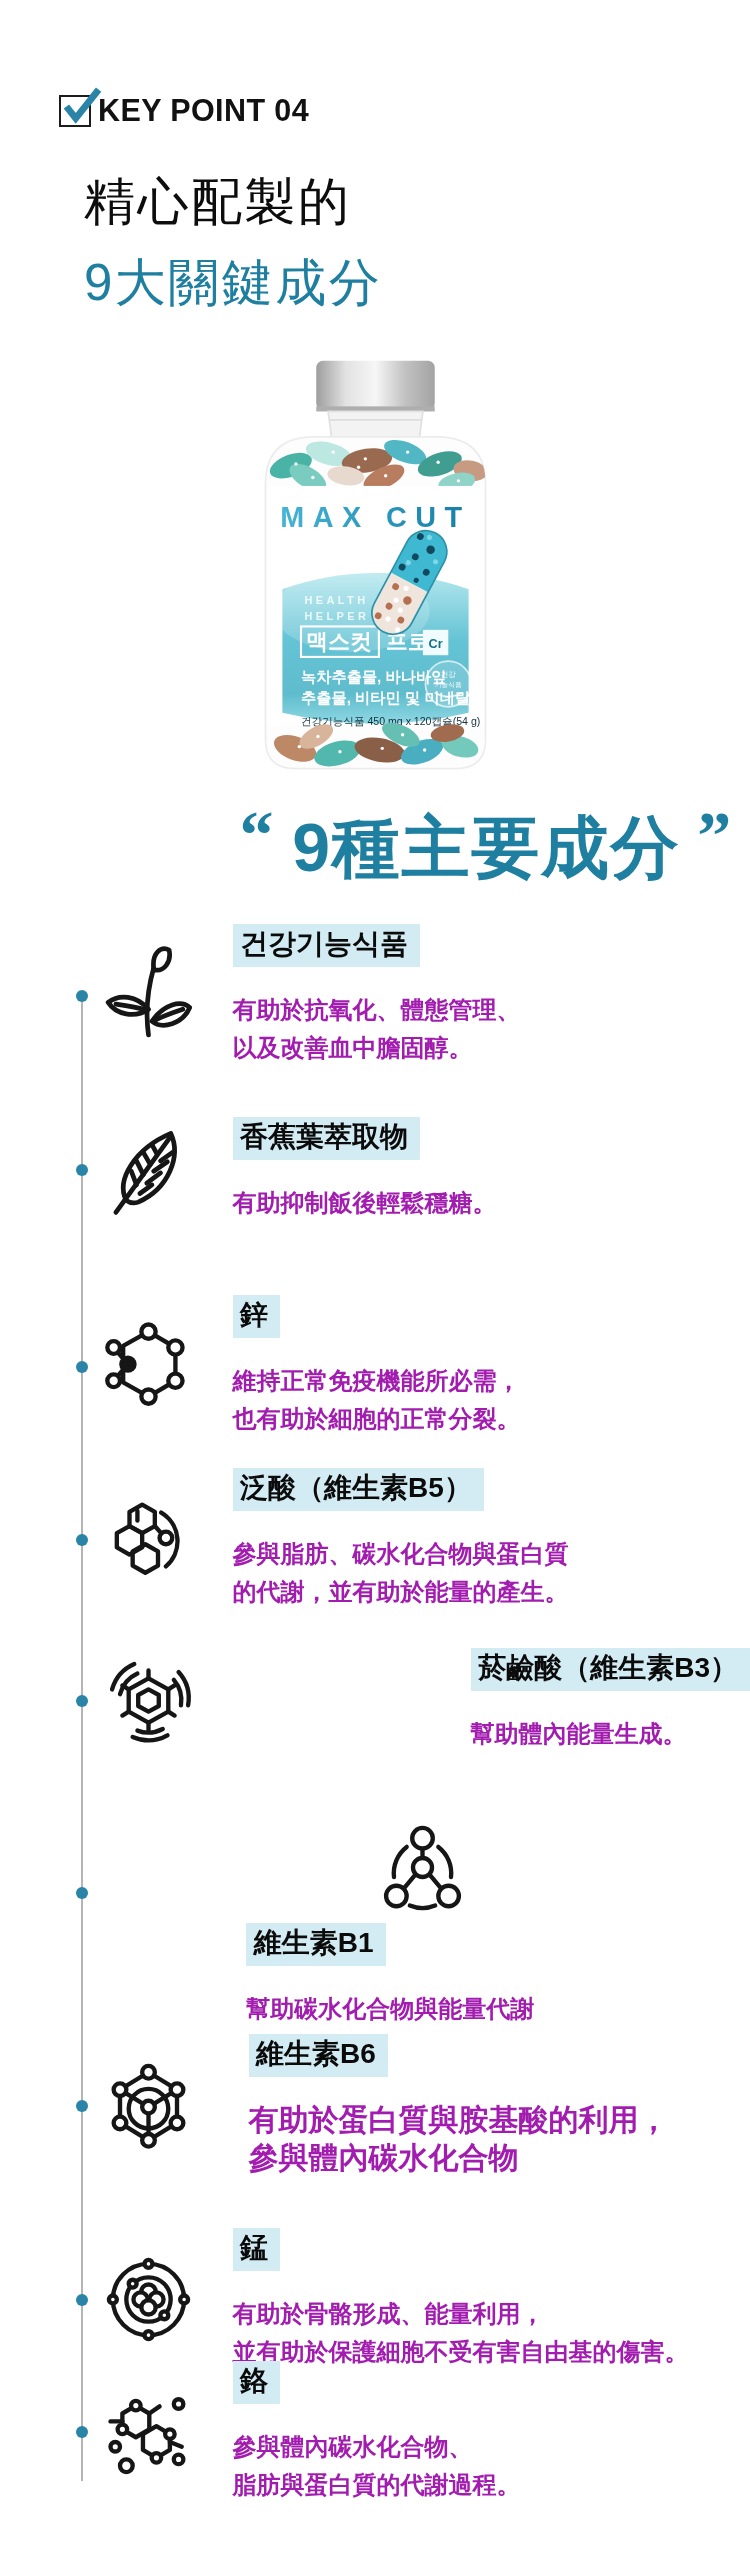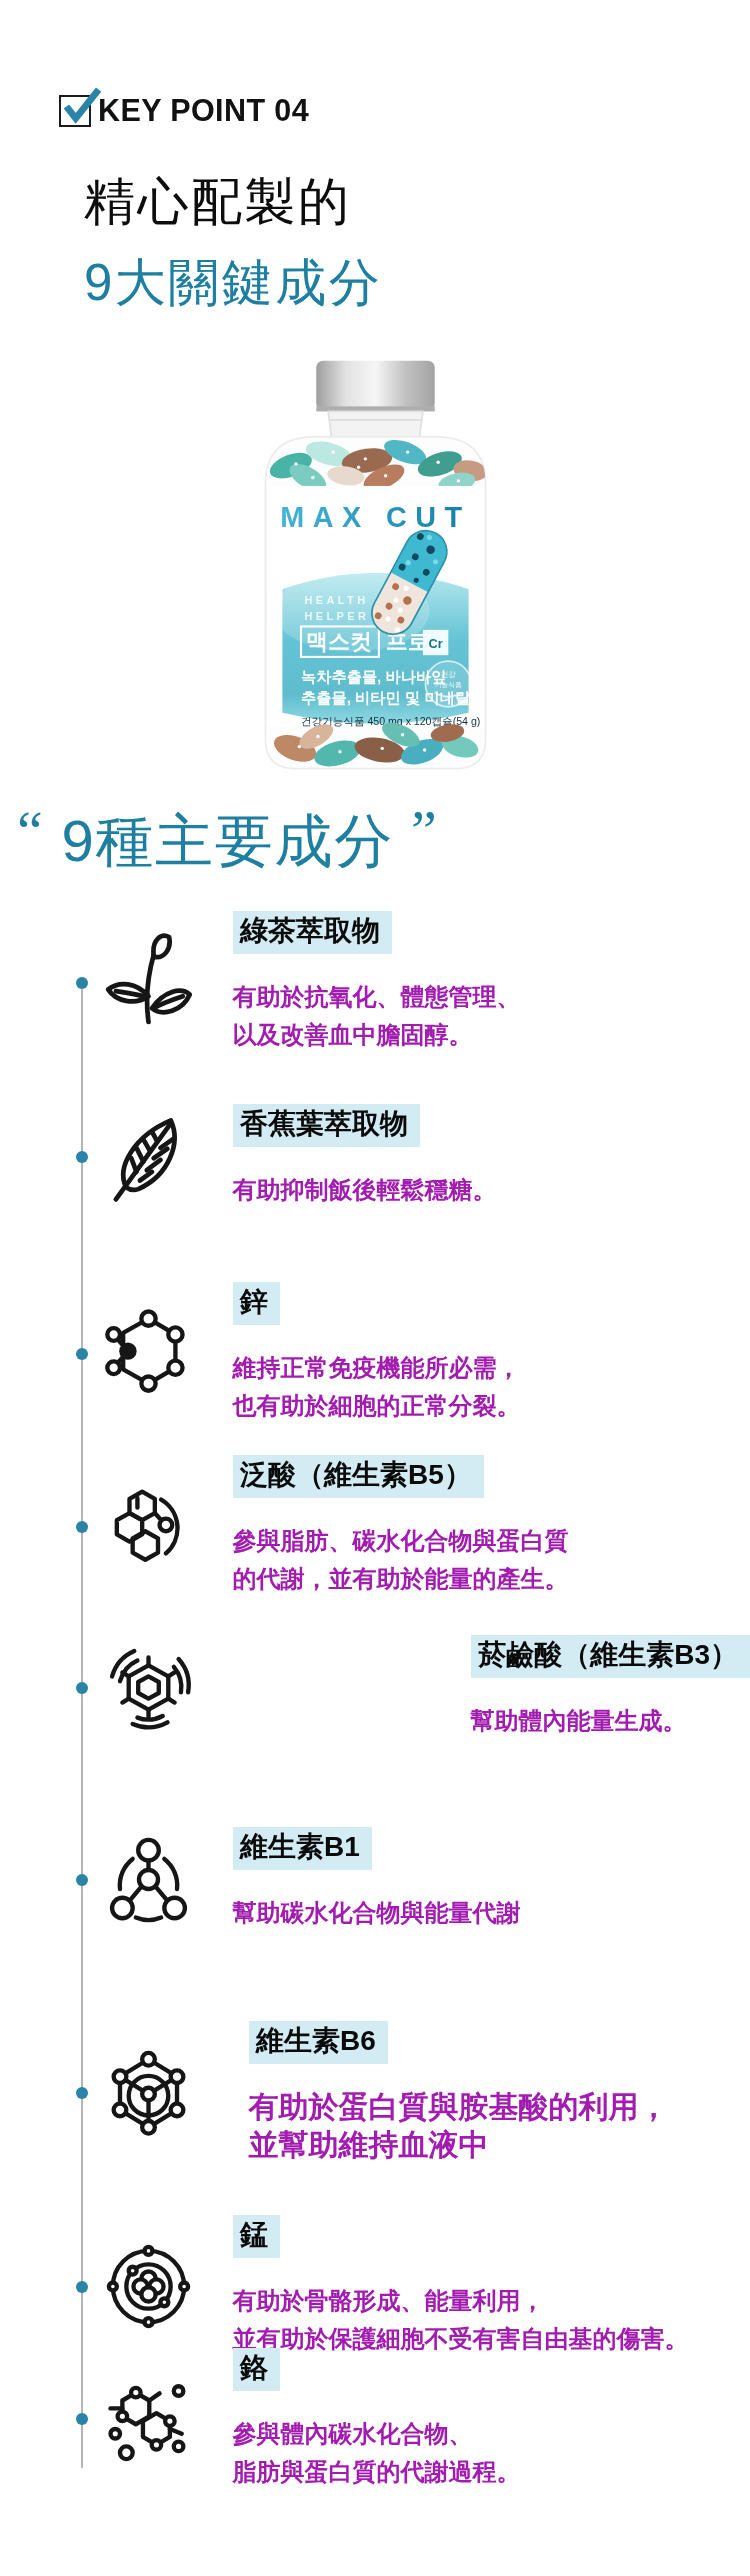--- a/index.html
+++ b/index.html
@@ -22,42 +22,42 @@
 
   
   .main-title{margin:34px 0 0 84px;font-weight:400;font-size:51px;line-height:1.58;letter-spacing:2.5px;}
   .main-title .t1{color:#0d0d0d;display:block;}
   .main-title .t2{color:var(--accent-teal);display:block;}
 
   
   .bottle-wrap{width:237px;margin:34px auto 0 auto;}
 
   
-  .quote{margin-top:25.4px;text-align:left;color:var(--accent-teal);font-weight:400;font-size:58px;letter-spacing:1.7px;white-space:nowrap;}
+  .quote{margin-top:25.4px;text-align:right;color:var(--accent-teal);font-weight:700;font-size:68px;letter-spacing:1.7px;white-space:nowrap;}
   .quote .qmark{display:inline-block;position:relative;top:-0.18em;margin:0 17px;font-family:"Liberation Serif","DejaVu Serif",serif;}
 
   
   .ingredients{position:relative;margin-top:47px;}
   .tl-line{position:absolute;left:81px;top:61px;height:1479px;width:1.7px;background:var(--timeline-line);}
   .item{position:relative;display:flex;align-items:center;}
   .item .dot{position:absolute;left:76px;top:50%;margin-top:-6px;width:12px;height:12px;border-radius:50%;background:var(--timeline-dot);}
   .icon-box{width:107px;height:110px;margin-left:95px;flex:none;display:flex;align-items:center;justify-content:center;}
   .icon-box svg{display:block;}
   .text-box{margin-left:30.5px;}
   .ititle{display:inline-block;background:var(--highlight-blue);color:#0b0b0b;font-weight:800;font-size:28px;line-height:1.32;padding:2.5px 12px 4.2px 7.6px;white-space:nowrap;}
   .idesc{margin-top:24px;font-size:24px;line-height:38px;color:#a21caf;font-weight:700;}
   .idesc div{white-space:nowrap;}
 
   .item:nth-of-type(1){height:122px;margin-bottom:59px;}
   .item:nth-of-type(2){height:110px;margin-bottom:58px;}
   .item:nth-of-type(3){height:122px;margin-bottom:75px;}
   .item:nth-of-type(4){height:122px;margin-bottom:57px;}
   .item:nth-of-type(5){height:110px;margin-bottom:51px;}
   .item:nth-of-type(6){height:110px;margin-bottom:57px;justify-content:space-between;}
-  .item:nth-of-type(7){height:160px;margin-bottom:72px;}
+  .item:nth-of-type(7){height:160px;margin-bottom:72px;flex-direction:column;}
   .item:nth-of-type(8){height:122px;margin-bottom:72px;gap:16px;}
   .item:nth-of-type(8) .idesc{font-size:30px;}
   .item:nth-of-type(9){height:122px;margin-bottom:0;}
 
   .ic{stroke:#161616;stroke-width:5.5;fill:none;stroke-linecap:round;stroke-linejoin:round;}
   .icf{fill:#ffffff;stroke:#161616;stroke-width:5.5;}
   .icb{fill:#161616;stroke:none;}
 </style>
 </head>
 <body>
@@ -230,21 +230,21 @@
         <svg width="103" height="103" viewBox="0 0 120 120">
           <path class="ic" d="M60 106 C57 84 58 56 66 28"></path>
           <path class="ic" d="M66 28 C64 10 75 2 84 7 C87 21 78 33 66 30 Z"></path>
           <path class="ic" d="M60 76 C46 60 26 58 13 68 C22 82 44 87 60 76 Z"></path>
           <path class="ic" d="M22 70 C36 72 48 74 58 77"></path>
           <path class="ic" d="M64 90 C78 70 98 65 108 74 C100 93 76 100 64 90 Z"></path>
           <path class="ic" d="M100 76 C88 80 74 85 66 90"></path>
         </svg>
       </div>
       <div class="text-box">
-        <div><span class="ititle">綠茶萃取物</span></div>
+        <div><span class="ititle">건강기능식품</span></div>
         <div class="idesc">
           <div>有助於抗氧化、體態管理、</div>
           <div>以及改善血中膽固醇。</div>
         </div>
       </div>
     </div>
 
     <div class="item">
       <span class="dot"></span>
       <div class="icon-box">
@@ -383,21 +383,21 @@
             <circle class="icf" cx="60" cy="104" r="8"></circle>
           <circle class="icf" cx="24" cy="82" r="8"></circle>
             <circle class="icf" cx="24" cy="40" r="8"></circle>
           <circle class="icf" cx="60" cy="62" r="8"></circle>
         </svg>
       </div>
       <div class="text-box">
         <div><span class="ititle">維生素B6</span></div>
         <div class="idesc">
           <div>有助於蛋白質與胺基酸的利用，</div>
-          <div>並幫助維持血液中</div>
+          <div>參與體內碳水化合物</div>
         </div>
       </div>
     </div>
 
     <div class="item">
       <span class="dot"></span>
       <div class="icon-box">
         <svg width="95" height="95" viewBox="0 0 120 120">
           <circle class="ic" cx="60" cy="60" r="45"></circle>
           <circle class="ic" cx="60" cy="60" r="28"></circle>

